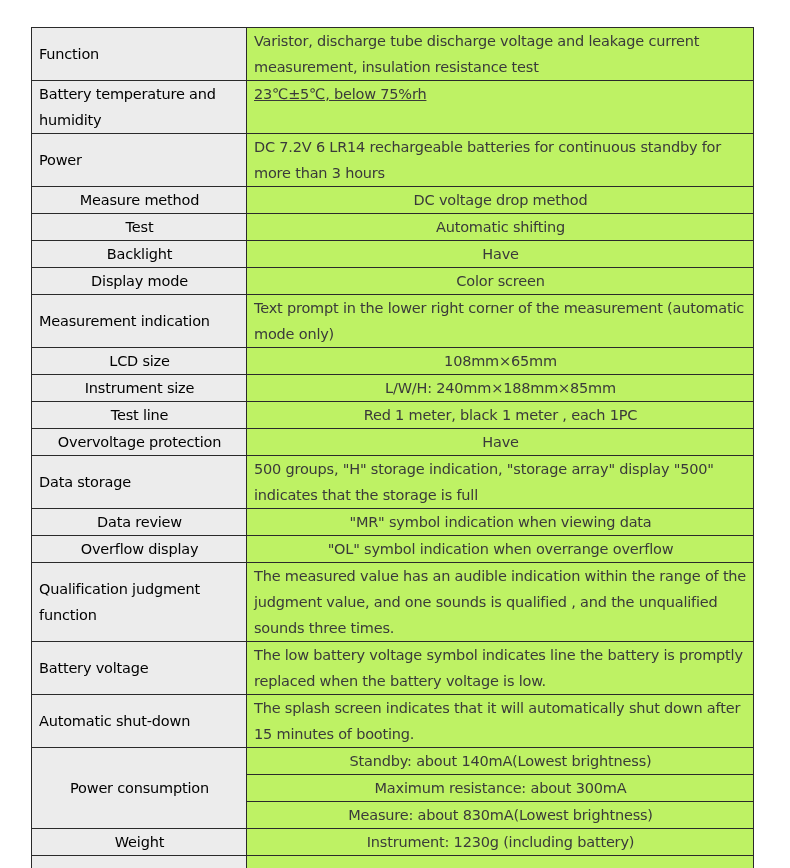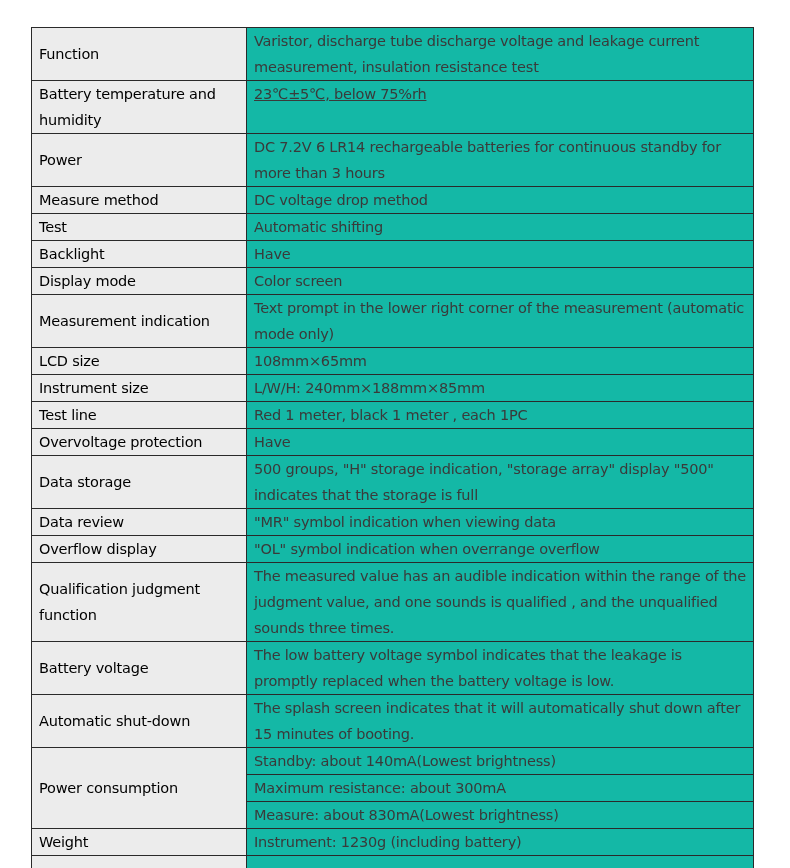--- a/index.html
+++ b/index.html
@@ -18,23 +18,23 @@
     padding: 0 6px 0 7px;
     line-height: 26px;
     vertical-align: middle;
     letter-spacing: -0.2px;
   }
   table.spec td.k {
     width: 201px;
     background: #ececec;
     color: #000000;
   }
-  table.spec td.v { background: #14b8a6; }
+  table.spec td.v { background: #bef264; }
   table.spec td.top { vertical-align: top; text-decoration: underline; }
-  tr.h1 td { height: 26px; }
+  tr.h1 td { height: 26px; text-align: center; }
   tr.h2 td { height: 52px; }
   tr.h3 td { height: 78px; }
 </style>
 </head>
 <body>
 
 <table class="spec">
   <tbody>
     <tr class="h2">
       <td class="k">Function</td>
@@ -95,21 +95,21 @@
     <tr class="h1">
       <td class="k">Overflow display</td>
       <td class="v">"OL" symbol indication when overrange overflow</td>
     </tr>
     <tr class="h3">
       <td class="k">Qualification judgment function</td>
       <td class="v">The measured value has an audible indication within the range of the judgment value, and one sounds is qualified , and the unqualified sounds three times.</td>
     </tr>
     <tr class="h2">
       <td class="k">Battery voltage</td>
-      <td class="v">The low battery voltage symbol indicates that the leakage is promptly replaced when the battery voltage is low.</td>
+      <td class="v">The low battery voltage symbol indicates line the battery is promptly replaced when the battery voltage is low.</td>
     </tr>
     <tr class="h2">
       <td class="k">Automatic shut-down</td>
       <td class="v">The splash screen indicates that it will automatically shut down after 15 minutes of booting.</td>
     </tr>
     <tr class="h1">
       <td class="k" rowspan="3">Power consumption</td>
       <td class="v">Standby: about 140mA(Lowest brightness)</td>
     </tr>
     <tr class="h1">

